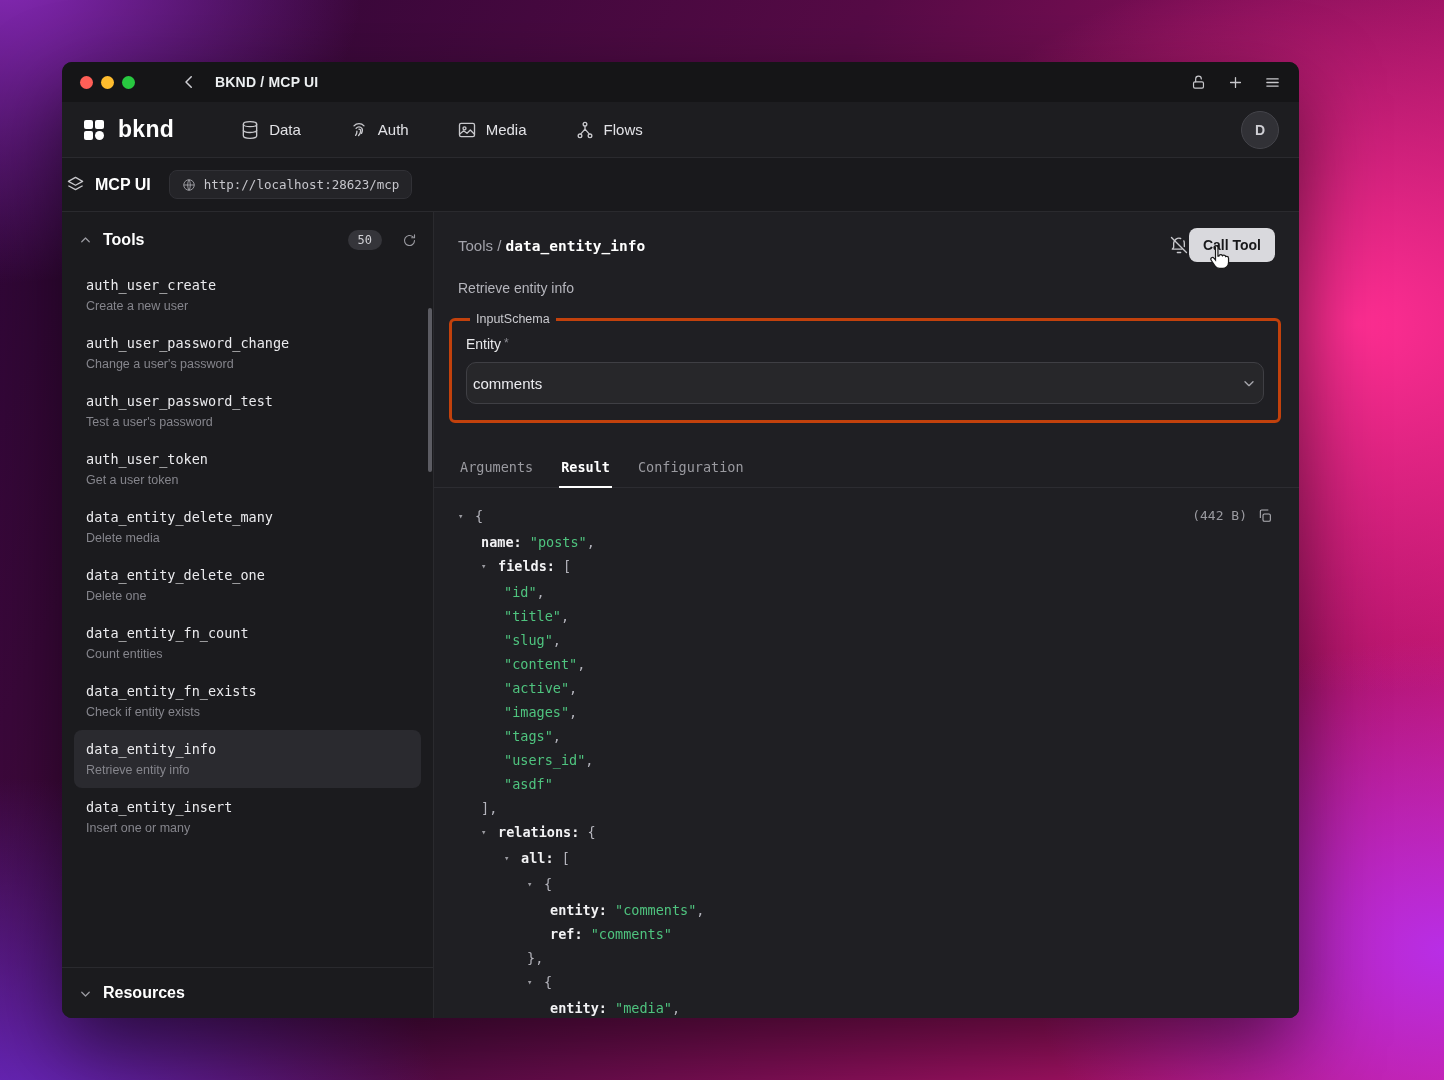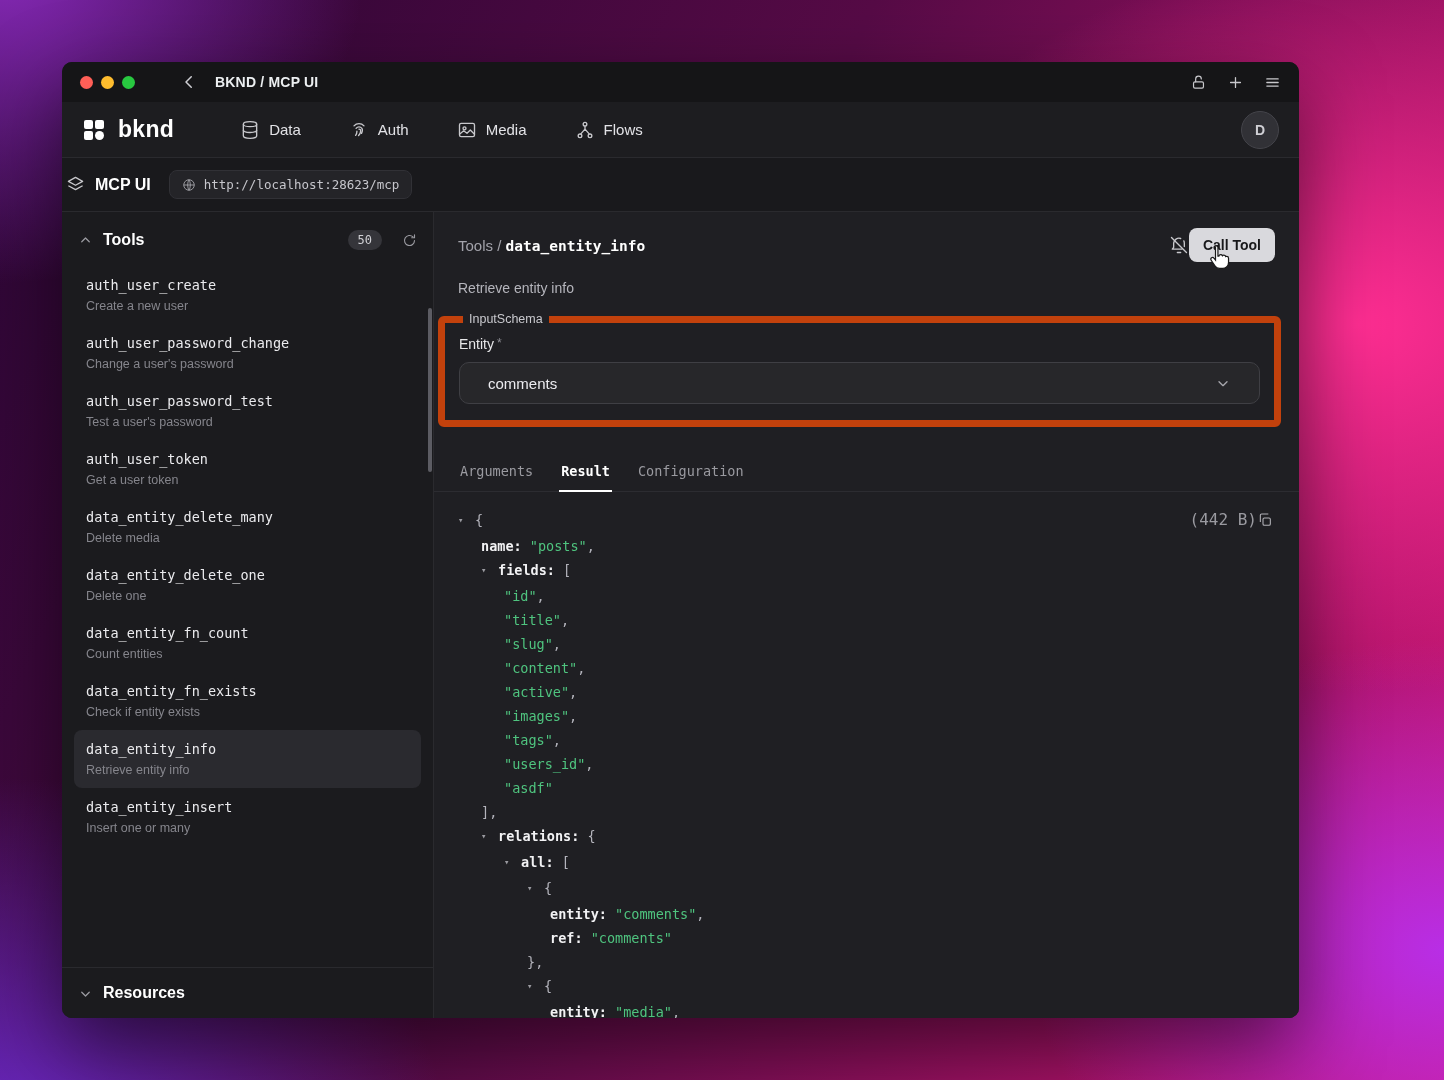--- a/index.html
+++ b/index.html
@@ -77,34 +77,34 @@
   .crumb-root { cursor:pointer; }
   .crumb-cur { color:#fff; font-weight:700; font-family:"DejaVu Sans Mono", monospace; font-size:14.5px; }
   .toolbar-right { margin-left:auto; display:flex; align-items:center; gap:0; }
   .belloff { width:20px; height:20px; color:#c8c8cc; cursor:pointer; }
   .btn-wrap { position:relative; }
   .call-btn { background:var(--c-button_bg,#d9d9dd); color:#18181a; border:none; border-radius:8px; padding:9px 14px; font-size:14px; font-weight:600; font-family:"Liberation Sans", sans-serif; cursor:pointer; }
   .cursor-icon { position:absolute; left:16px; top:15px; width:30px; height:30px; pointer-events:none; z-index:5; }
 
   .desc { padding:10px 24px 0; font-size:14px; color:#b5b5bc; }
 
-  .schema-fieldset { margin:16px 18px 0 4px; border:7px solid #c2410c; border-radius:6px; padding:4px 14px 16px; }
+  .schema-fieldset { margin:16px 18px 0 15px; border:3px solid #c2410c; border-radius:6px; padding:4px 14px 16px; }
   .schema-fieldset legend { font-size:12.5px; color:#c9c9ce; padding:0 6px; margin-left:4px; }
   .field-label { font-size:14px; color:#e8e8ea; margin:6px 0 10px; }
   .req { color:#8d8d94; font-size:12px; margin-left:3px; vertical-align:top; }
-  .select { height:42px; background:#27272a; border:1px solid #3f3f44; border-radius:10px; display:flex; align-items:center; padding:0 28px; font-size:15px; color:#ececf0; cursor:pointer; }
+  .select { height:42px; background:#27272a; border:1px solid #3f3f44; border-radius:10px; display:flex; align-items:center; padding:0 6px; font-size:15px; color:#ececf0; cursor:pointer; }
   .select .icon { margin-left:auto; width:16px; height:16px; color:#a8a8ae; }
 
   .tabs { margin-top:26px; padding:0 24px; display:flex; gap:24px; border-bottom:1px solid #2c2c31; }
   .tab { font-family:"DejaVu Sans Mono", monospace; font-size:13.5px; color:#9a9aa0; padding:10px 2px 12px; cursor:pointer; position:relative; }
   .tab.active { color:#fff; font-weight:700; }
   .tab.active::after { content:""; position:absolute; left:0; right:0; bottom:-1px; height:2px; background:#fff; }
 
   .result { position:relative; padding:16px 24px 0; flex:1 1 auto; font-family:"DejaVu Sans Mono", monospace; font-size:13.5px; line-height:24px; overflow:hidden; }
-  .result-meta { position:absolute; right:26px; top:16px; display:flex; align-items:center; color:#9a9aa0; font-size:16px;justify-content:center; }
+  .result-meta { position:absolute; right:26px; top:16px; display:flex; align-items:center; gap:10px; color:#9a9aa0; font-size:13px;justify-content:center; }
   .result-meta .icon { width:16px; height:16px; color:#b2b2b8; cursor:pointer; }
   .jline { white-space:pre; }
   .tri { display:inline-block; width:17px; font-size:9px; color:#9a9aa0; transform:translateY(-2px); cursor:pointer; }
   .jk { color:var(--c-json_key,#f2f2f4); font-weight:700; }
   .js { color:var(--c-json_string,#4fc47f); }
   .jp { color:var(--c-json_punct,#b4b4bc); }
 
   .icon { display:inline-flex; align-items:center; justify-content:center; }
   .icon svg { width:100%; height:100%; display:block; }
 </style>

